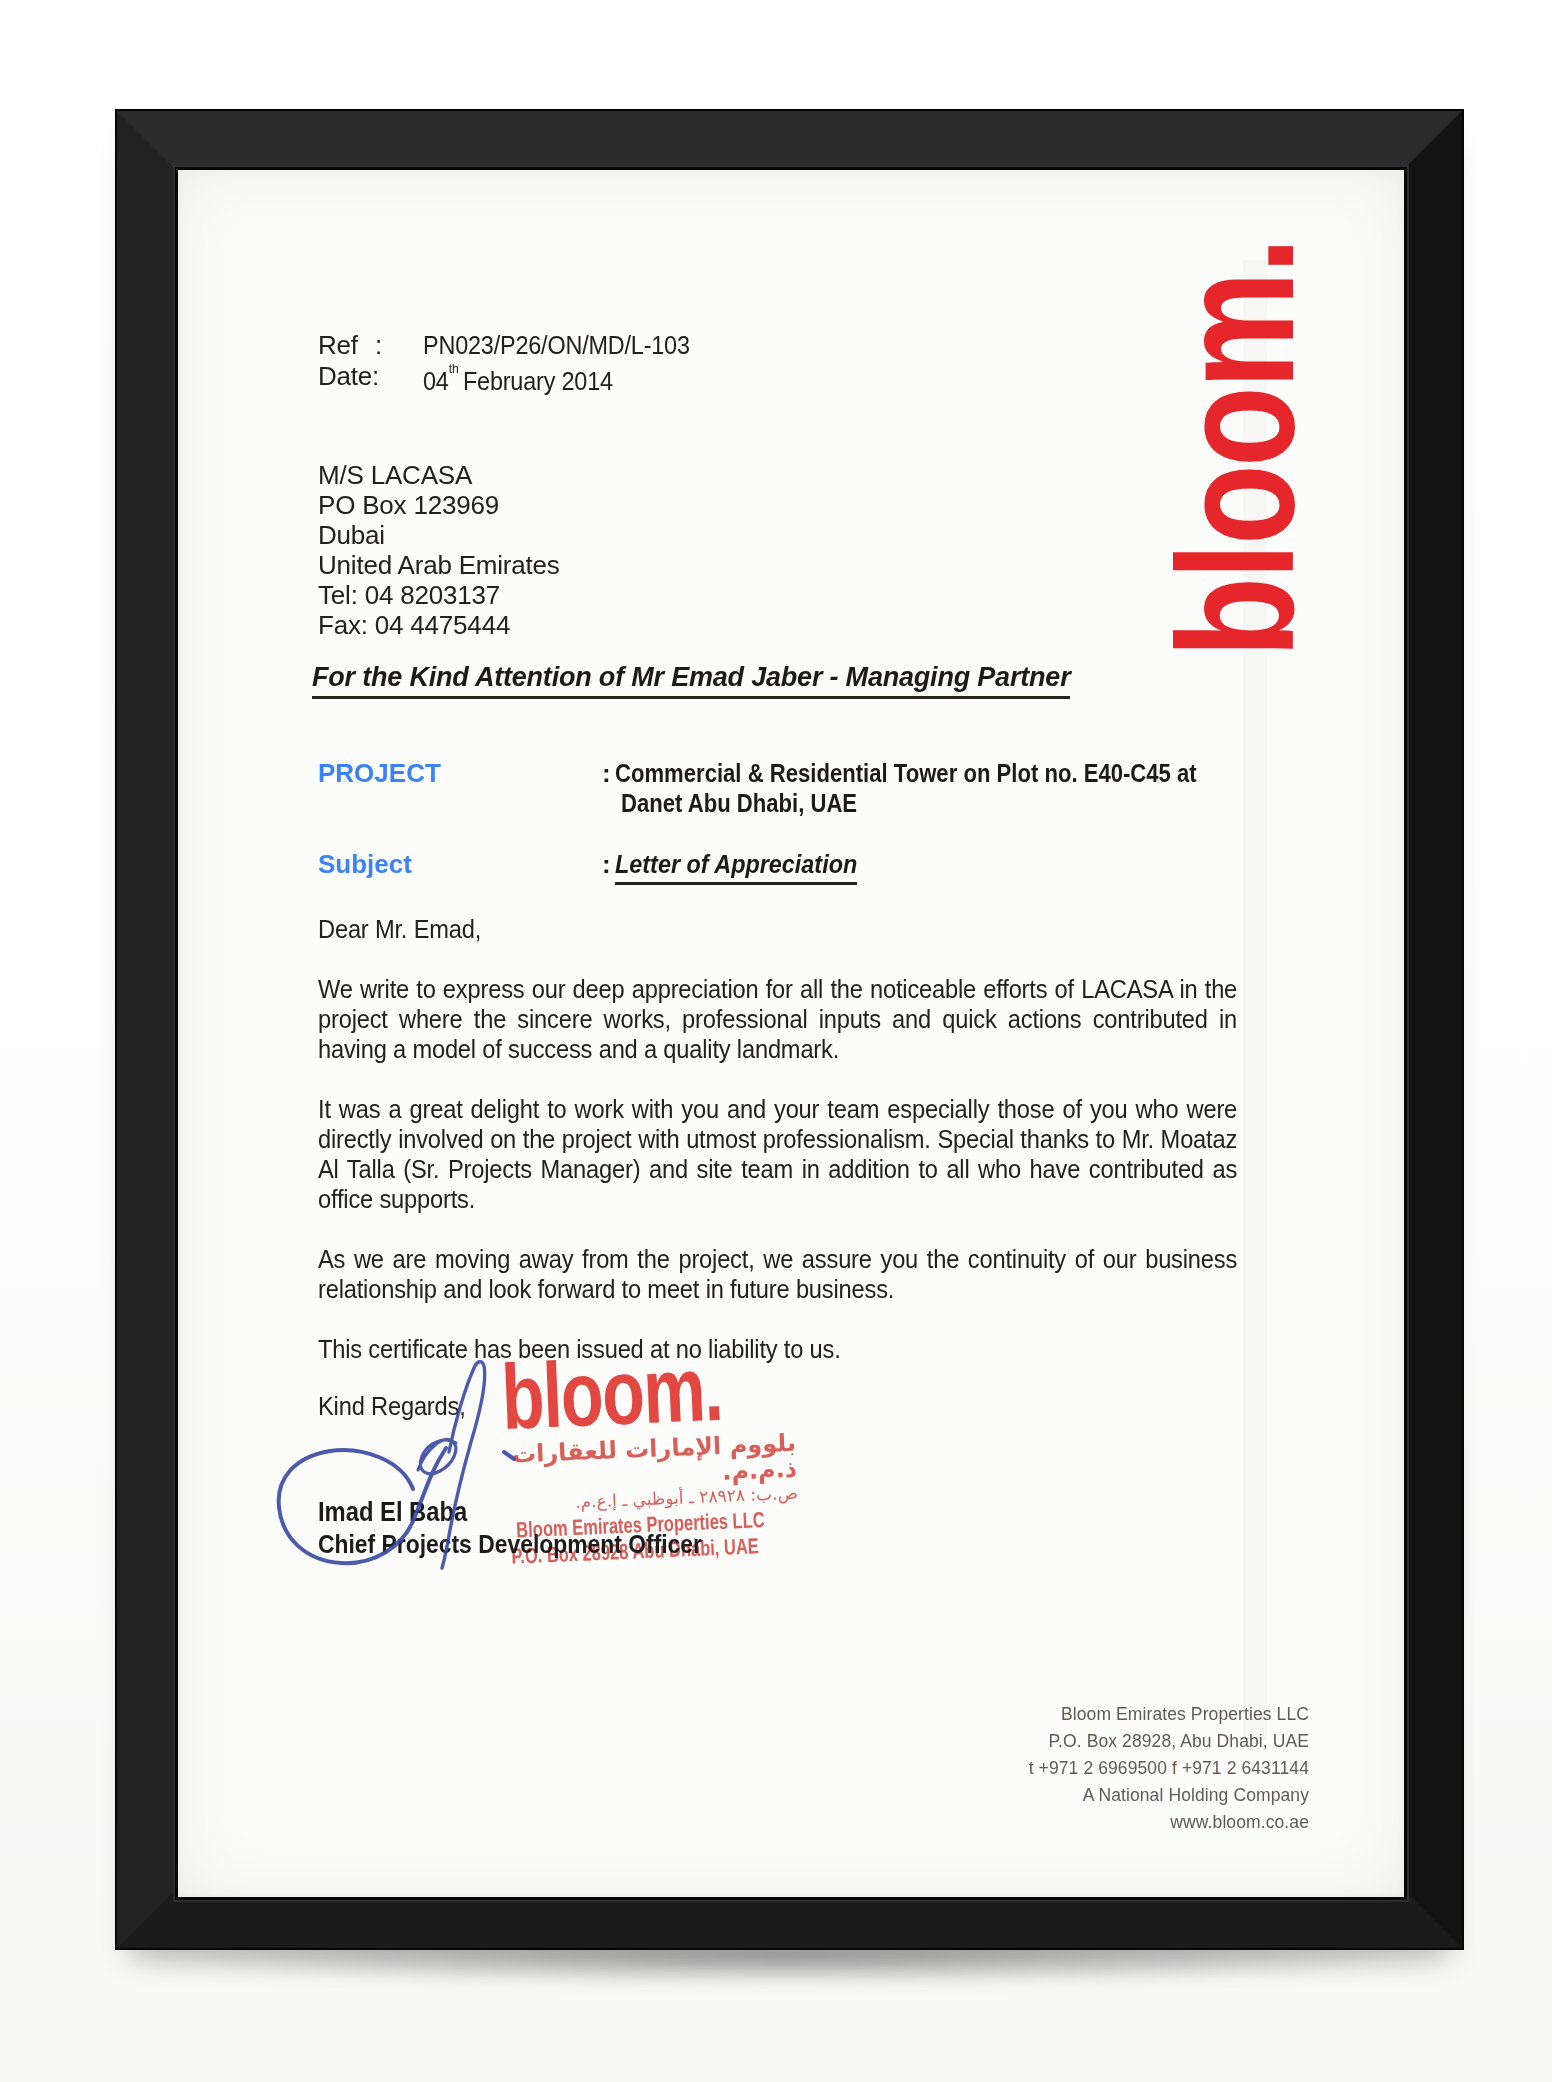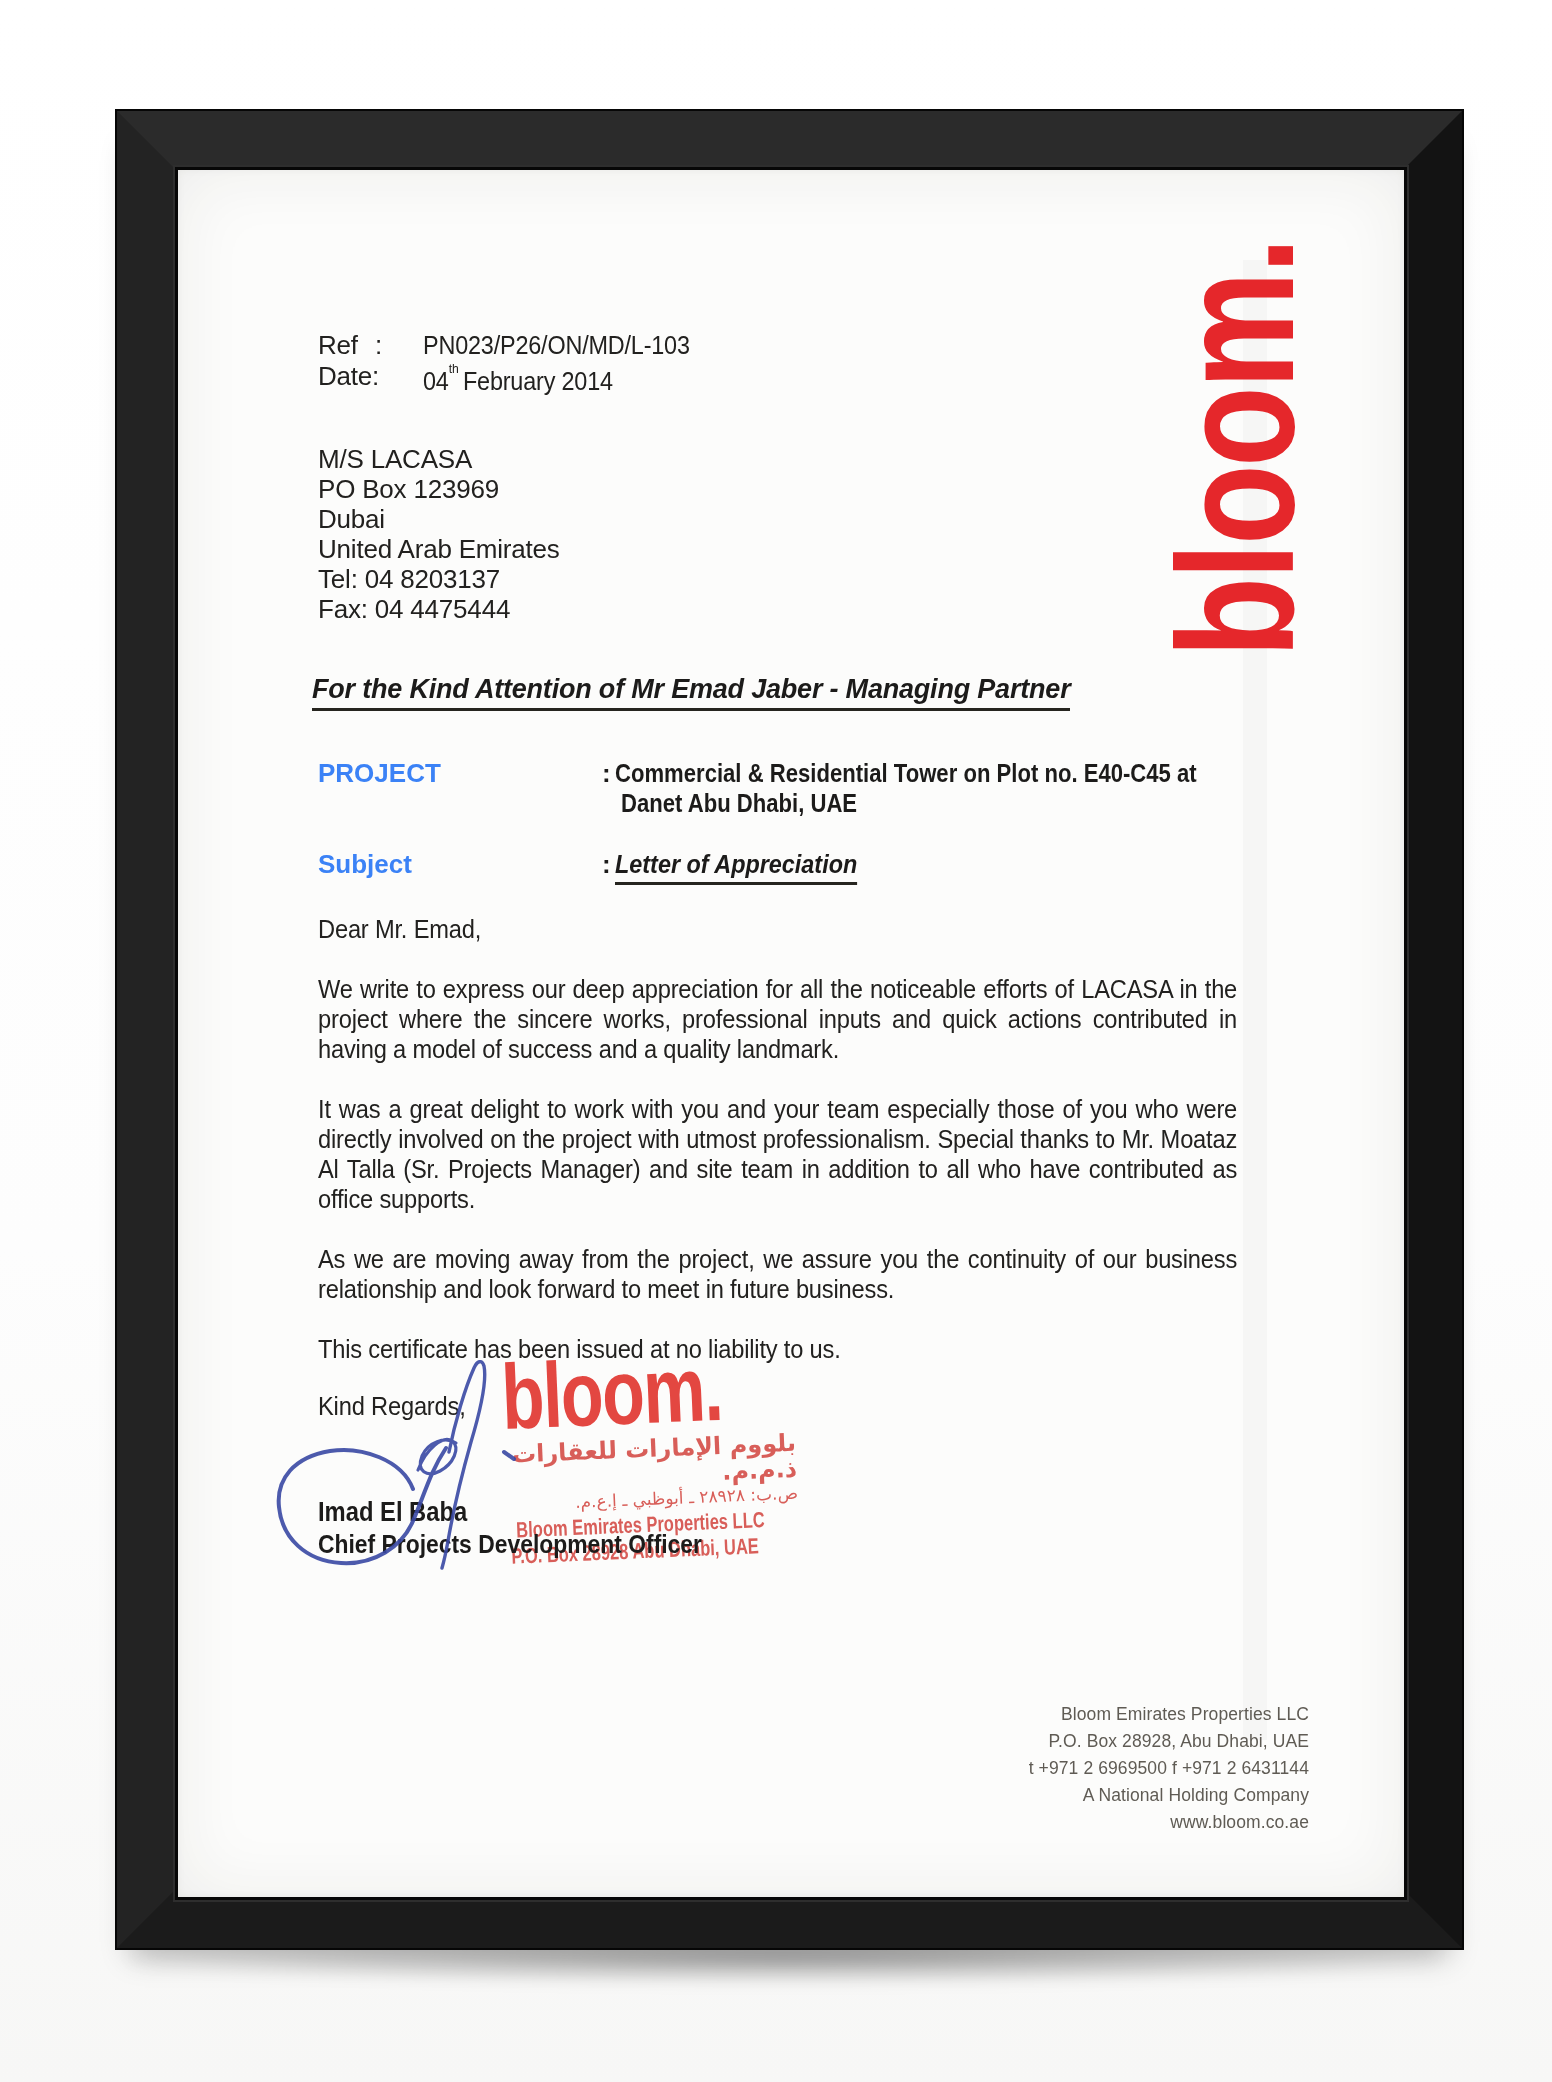--- a/index.html
+++ b/index.html
@@ -42,27 +42,27 @@
   
   .t{color:#22211f;font-size:26px;line-height:30px;letter-spacing:-.2px;}
   .ref-block{position:absolute;left:318px;top:330px;z-index:5;}
   .ref-row{position:relative;height:31px;}
   .ref-word{position:absolute;left:0;top:0;}
   .ref-colon{position:absolute;left:57px;top:0;}
   .ref-val{position:absolute;left:105px;top:0;transform:scaleX(.9);transform-origin:0 0;white-space:nowrap;}
   sup.ord{font-size:.52em;position:relative;top:-.5em;}
   .date-rest{margin-left:5px;}
 
-  .recipient{position:absolute;left:318px;top:444px;z-index:5;}
+  .recipient{position:absolute;left:318px;top:460px;z-index:5;}
   .recipient div{white-space:nowrap;}
 
   .attention{
     position:absolute;left:312px;top:662px;z-index:5;
     font-size:27px;font-weight:bold;font-style:italic;color:#1c1b1a;
-    border-bottom:3px solid #26251f;padding-bottom:3px;letter-spacing:-.2px;white-space:nowrap;margin-top:12px;
+    border-bottom:3px solid #26251f;padding-bottom:3px;letter-spacing:-.2px;white-space:nowrap;
   }
 
   .kvrow{position:absolute;left:318px;z-index:5;}
   .kvrow .lbl{position:absolute;left:0;top:0;font-weight:bold;color:#3b82f6;font-size:26px;}
   .kvrow .colon{position:absolute;left:284px;top:0;font-weight:bold;font-size:26px;color:#1c1b1a;}
   .kv-val{position:absolute;left:297px;top:0;font-weight:bold;color:#1c1b1a;font-size:26px;
           transform:scaleX(.85);transform-origin:0 0;white-space:nowrap;line-height:30px;}
   .kv-val .l2{display:block;margin-left:7px;}
   .subject-val{
     position:absolute;left:297px;top:0;font-weight:bold;font-style:italic;color:#1c1b1a;font-size:26px;

